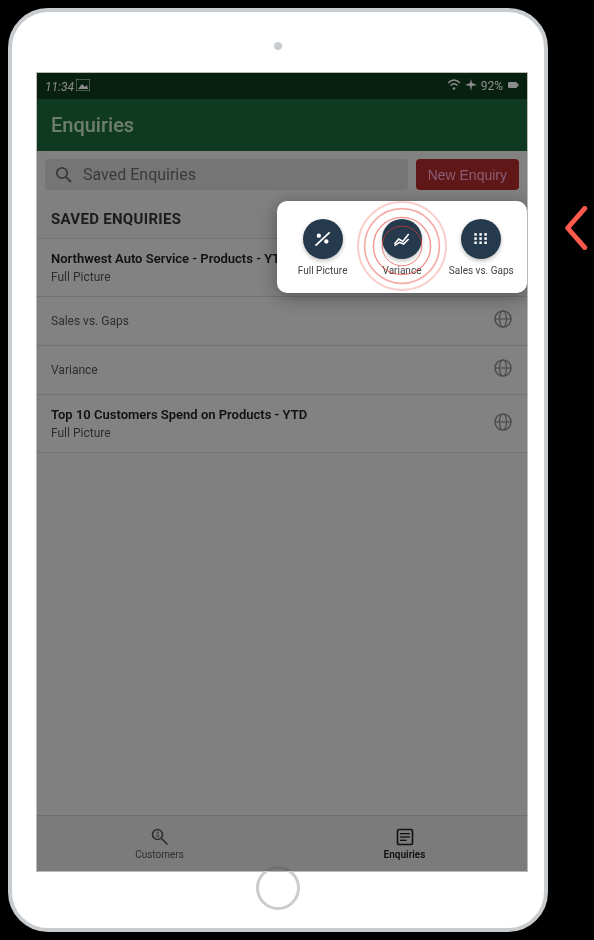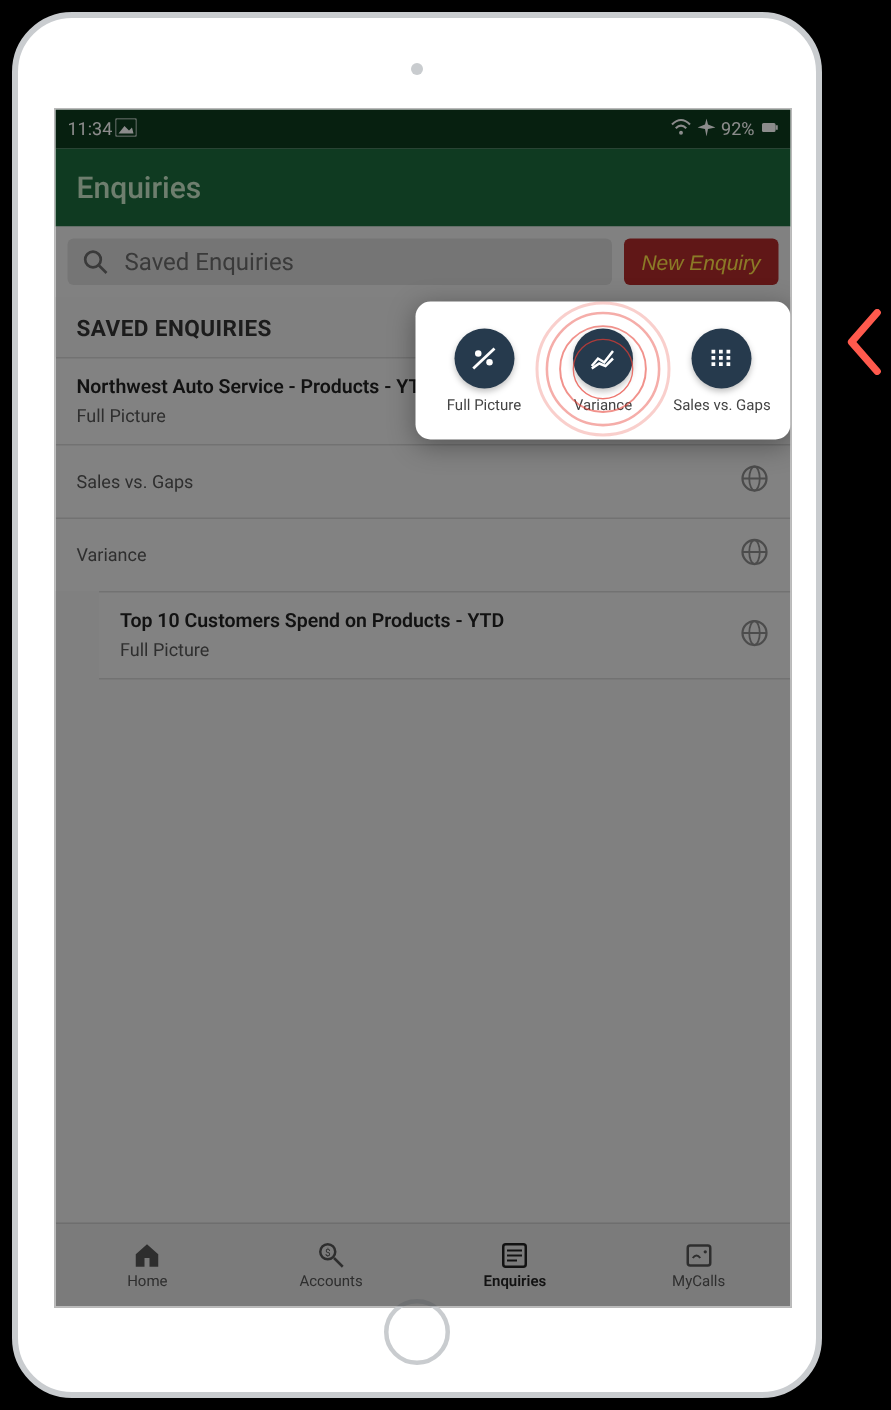--- a/index.html
+++ b/index.html
@@ -68,21 +68,21 @@
   .statusbar {
     height: 26px;
     background: #0d3b1e;
     color: #fff;
     display: flex;
     align-items: center;
     justify-content: space-between;
     padding: 0 8px;
     font-size: 12px;
   }
-  .statusbar .left { display:flex; align-items:flex-start; gap:2px; }
+  .statusbar .left { display:flex; align-items:flex-end; gap:2px;font-style:italic; }
   .statusbar .right { display:flex; align-items:flex-start; gap:4px; }
   .wifi, .plane, .battery, .picture {
     display:inline-block;
   }
 
   
   .appheader {
     height: 52px;
     background: #1c6b3c;
     color: #c8e6c9;
@@ -106,47 +106,46 @@
     border-radius:4px;
     display:flex;
     align-items:center;
     padding: 6px 10px;
     color:#6a6a6a;
     font-size:16px;
   }
   .searchbox svg { margin-right:10px; }
   .newbtn {
     background:#b02a2a;
-    color:#fde047;
+    color:#f9a8d4;
     border:none;
     border-radius:4px;
     padding: 0 12px;
     font-size:14px;
     cursor:pointer;
-    font-style:italic;
   }
 
   .section-title {
     padding: 12px 14px 10px;
     font-size: 15px;
     font-weight: 700;
     letter-spacing: 0.3px;
     color:#333;
   }
 
   .list { }
   .row {
     padding: 12px 14px;
     border-top: 1px solid #d0d0d0;
     background:#ededed;
     display:flex;
     justify-content:space-between;
     align-items:center;
   }
-  .row:last-child { border-bottom:1px solid #d0d0d0;margin-left:29px; }
+  .row:last-child { border-bottom:1px solid #d0d0d0; }
   .row .text { flex:1; }
   .row .title { font-size:13px; color:#222; font-weight:600; margin-bottom:4px; }
   .row .sub { font-size:12px; color:#555; }
   .row .globe { color:#888; }
 
   
   .bottomnav {
     position:absolute;
     bottom:0; left:0; right:0;
     height: 56px;
@@ -336,48 +335,34 @@
               <ellipse cx="10" cy="10" rx="3.5" ry="8" fill="none" stroke="#8a8a8a" stroke-width="1.2"></ellipse>
               <line x1="2" y1="10" x2="18" y2="10" stroke="#8a8a8a" stroke-width="1.2"></line>
             </svg>
         </span>
       </div>
     </div>
 
     <div class="bottomnav">
       <div class="item">
         <svg viewBox="0 0 24 24">
-            <path d="M3 11 L12 3 L21 11 V21 H14 V14 H10 V21 H3 Z" fill="#555"></path>
-          </svg>
-        <span>Home</span>
-      </div>
-      <div class="item">
-        <svg viewBox="0 0 24 24">
             <circle cx="9" cy="9" r="6" fill="none" stroke="#555" stroke-width="2"></circle>
             <text x="9" y="12" font-size="8" text-anchor="middle" fill="#555">$</text>
             <line x1="14" y1="14" x2="21" y2="21" stroke="#555" stroke-width="2"></line>
           </svg>
-        <span>Accounts</span>
+        <span>Customers</span>
       </div>
       <div class="item active">
         <svg viewBox="0 0 24 24">
             <rect x="3" y="3" width="18" height="18" rx="2" fill="none" stroke="#222" stroke-width="2"></rect>
             <line x1="6" y1="8" x2="18" y2="8" stroke="#222" stroke-width="1.6"></line>
             <line x1="6" y1="12" x2="18" y2="12" stroke="#222" stroke-width="1.6"></line>
             <line x1="6" y1="16" x2="14" y2="16" stroke="#222" stroke-width="1.6"></line>
           </svg>
         <span>Enquiries</span>
-      </div>
-      <div class="item">
-        <svg viewBox="0 0 24 24">
-            <rect x="3" y="4" width="18" height="16" rx="2" fill="none" stroke="#555" stroke-width="2"></rect>
-            <path d="M7 14 Q10 10 13 14" fill="none" stroke="#555" stroke-width="1.6"></path>
-            <circle cx="17" cy="9" r="1.3" fill="#555"></circle>
-          </svg>
-        <span>MyCalls</span>
       </div>
     </div>
 
     <div class="dim"></div>
 
     <div class="popover">
       <div class="opt">
         <div class="circle">
           <svg viewBox="0 0 24 24">
               <circle cx="7" cy="8" r="2.6" fill="#fff"></circle>

